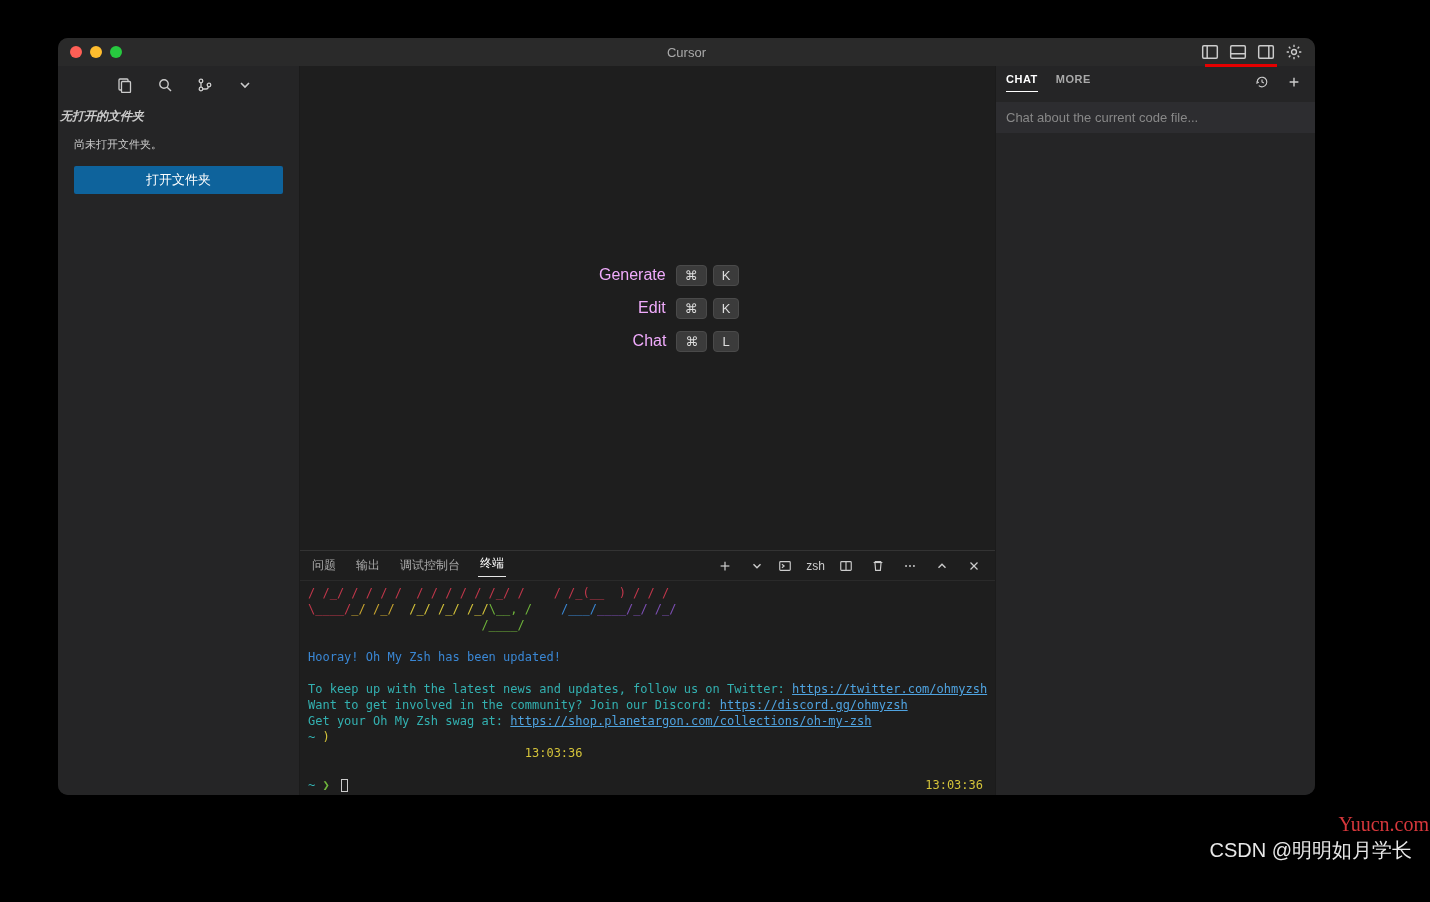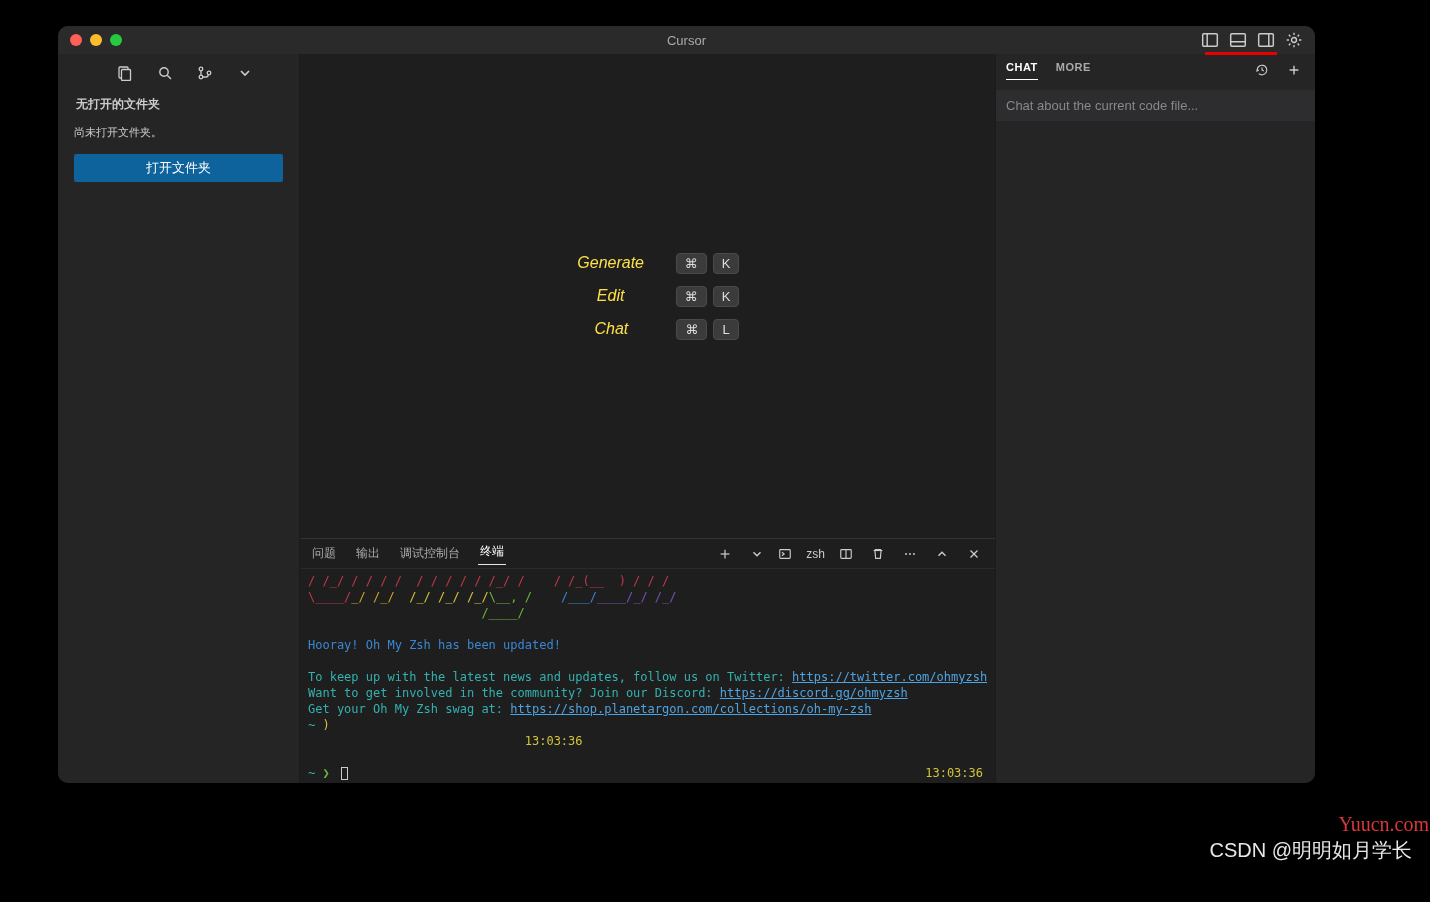--- a/index.html
+++ b/index.html
@@ -7,21 +7,21 @@
     background: #000;
     font-family: -apple-system, BlinkMacSystemFont, "Segoe UI", sans-serif;
     color: #ccc;
     width: 1430px;
     height: 902px;
     position: relative;
     overflow: hidden;
   }
   .window {
     position: absolute;
-    left: 58px; top: 26px;
+    left: 58px; top: 38px;
     width: 1257px; height: 757px;
     background: #1e1e1e;
     border-radius: 10px;
     box-shadow: 0 10px 40px rgba(0,0,0,.6);
     display: flex;
     flex-direction: column;
     overflow: hidden;
   }
   .titlebar {
     height: 28px;
@@ -62,21 +62,21 @@
     border-right: 1px solid #1b1b1b;
     display: flex; flex-direction: column;
     font-size: 13px;
   }
   .sidebar-icons {
     display: flex; gap: 18px; padding: 8px 0 8px 56px;
     color: #aaa;
   }
   .sidebar-icons svg { width: 16px; height: 16px; }
   .sb-title {
-    padding: 4px 10px 6px 18px; font-size: 12px; color: #ccc; font-weight: 600;
+    padding: 4px 10px 6px 2px; font-size: 12px; color: #ccc; font-weight: 600; font-style: italic;
   }
   .sb-text {
     padding: 6px 16px; color: #ccc; font-size: 11px;
   }
   .open-btn {
     margin: 8px 16px;
     background: #0e639c; color: #fff;
     text-align: center; padding: 5px 4px;
     font-size: 13px; border-radius: 2px; cursor: pointer;
   }
@@ -87,21 +87,21 @@
     flex: 1; display: flex; flex-direction: column;
     align-items: center; justify-content: center;
     gap: 12px; color: #8d8d8d;
   }
   .shortcut-row {
     display: grid;
     grid-template-columns: 110px auto;
     align-items: center;
     gap: 10px;
   }
-  .shortcut-row .label { text-align: center; font-size: 16px; color:#fde047;font-style:italic; }
+  .shortcut-row .label { text-align: right; font-size: 16px; color:#f0abfc; }
   .keys { display: flex; gap: 6px; }
   .key {
     background: #3b3b3b; color: #ddd;
     border-radius: 4px; padding: 2px 8px;
     font-size: 13px; min-width: 22px; text-align: center;
     border: 1px solid #4a4a4a;
   }
   .panel {
     height: 245px; border-top: 1px solid #333;
     background: #1e1e1e; display: flex; flex-direction: column;

